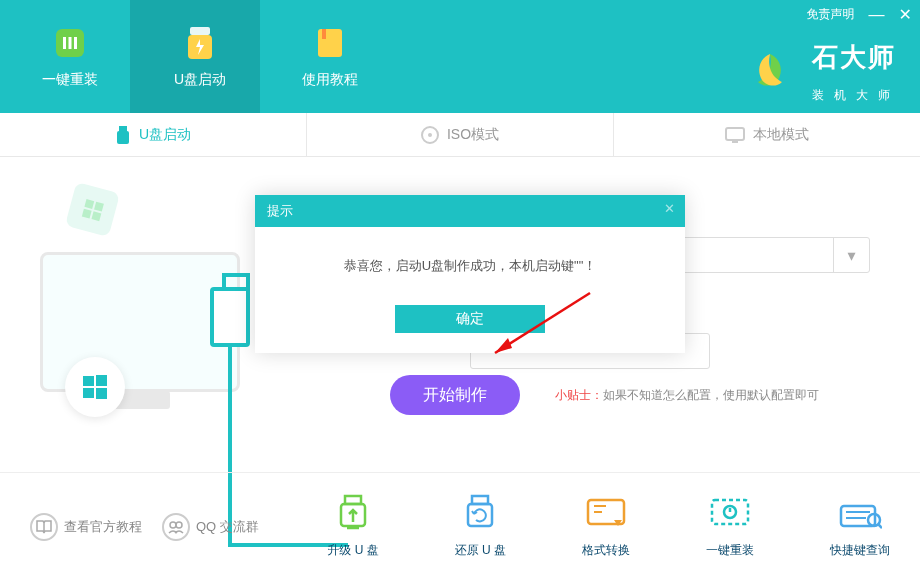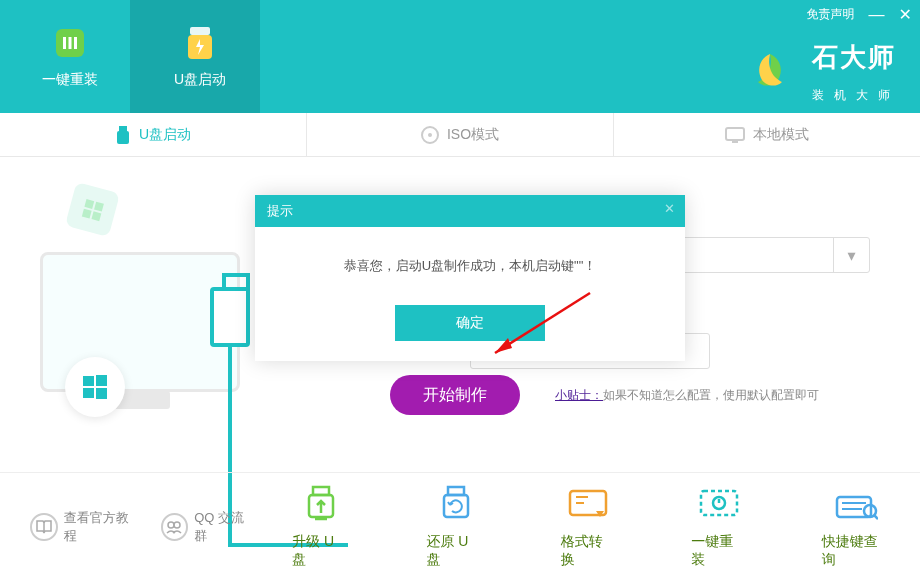--- a/index.html
+++ b/index.html
@@ -35,39 +35,39 @@
 .usb-plug::before { content:''; position:absolute; top:-18px; left:8px; width:20px; height:14px; border:4px solid #1ec1c3; border-bottom:none; }
 .cable-line { position:absolute; top:60px; left:18px; width:4px; height:200px; background:#1ec1c3; }
 .cable-line::after { content:''; position:absolute; bottom:0; left:0; width:120px; height:4px; background:#1ec1c3; }
 .hex { position:absolute; left:30px; top:0; width:45px; height:45px; background:#e7f9f3; transform:rotate(15deg); border-radius:8px; display:flex; align-items:center; justify-content:center; }
 
 .right-panel { position: absolute; right: 50px; top: 80px; width: 400px; }
 .select-box { width: 100%; height: 36px; border: 1px solid #ddd; border-radius: 3px; background: #fff; position: relative; margin-bottom: 60px; }
 .select-handle { position:absolute; right:0; top:0; width:36px; height:34px; border-left:1px solid #ddd; display:flex; align-items:center; justify-content:center; color:#aaa; }
 .input-box { width: 60%; height: 36px; border:1px solid #ddd; border-radius:3px; }
 
-.start-btn { position:absolute; left:390px; top:375px; width:130px; height:40px; background:#a21caf; color:#fff; border-radius:20px; display:flex; align-items:center; justify-content:center; font-size:16px; cursor:pointer; }
+.start-btn { position:absolute; left:390px; top:375px; width:130px; height:40px; background:#8b5cf6; color:#fff; border-radius:20px; display:flex; align-items:center; justify-content:center; font-size:16px; cursor:pointer; }
 .tip-text { position:absolute; left:555px; top:387px; font-size:12px; color:#888; }
-.tip-label { color:#4c1d95;text-decoration:underline; }
+.tip-label { color:#ef4444; }
 
 .footer { position:absolute; bottom:0; left:0; right:0; height:108px; border-top:1px solid #eee; display:flex; align-items:center; padding:0 30px; }
 .foot-left { display:flex; gap:20px; }
 .foot-link { display:flex; align-items:center; gap:6px; color:#888; font-size:13px; cursor:pointer; }
 .foot-circle { width:28px; height:28px; border:2px solid #ccc; border-radius:50%; display:flex; align-items:center; justify-content:center; }
 .foot-actions { margin-left:auto; display:flex; gap:40px; }
-.action-item { display:flex; flex-direction:column; align-items:center; gap:8px; font-size:14px; color:#4d7c0f; cursor:pointer;margin-left:36px; }
+.action-item { display:flex; flex-direction:column; align-items:center; gap:8px; font-size:12px; color:#0c4a6e; cursor:pointer;margin-left:36px; }
 .action-icon { width:44px; height:40px; display:flex; align-items:center; justify-content:center; }
 
 
 .modal { position:absolute; left:255px; top:195px; width:430px; background:#fff; box-shadow:0 0 20px rgba(0,0,0,0.15); z-index:100; }
 .modal-header { height:32px; background:#1ec1c3; color:#fff; display:flex; align-items:center; padding:7px 12px; font-size:13px; position:relative; }
 .modal-close { position:absolute; right:10px; top:6px; cursor:pointer; opacity:0.6; }
 .modal-body { padding:30px 20px 20px; text-align:center; font-size:13px; color:#555; }
 .modal-footer { padding:10px 0 20px; display:flex; justify-content:center; }
-.modal-btn { width:150px; height:36px; background:#1ec1c3; color:#fff; display:flex; align-items:center; justify-content:center; font-size:14px; cursor:pointer; }
+.modal-btn { width:150px; height:28px; background:#1ec1c3; color:#fff; display:flex; align-items:center; justify-content:center; font-size:14px; cursor:pointer; }
 
 
 .arrow { position:absolute; left:480px; top:288px; z-index:101; pointer-events:none; }
 </style>
 </head>
 <body>
 
 <div class="header">
   <div class="nav-item">
     <div class="nav-icon">
@@ -83,20 +83,29 @@
   <div class="nav-item active">
     <div class="nav-icon">
       <svg width="36" height="36">
           <rect x="8" y="2" width="20" height="8" rx="2" fill="#fff" opacity="0.9"></rect>
           <rect x="6" y="10" width="24" height="24" rx="4" fill="#ffd24a"></rect>
           <path d="M18 14 L14 22 L18 22 L16 30 L22 20 L18 20 Z" fill="#fff"></path>
         </svg>
     </div>
     <span>U盘启动</span>
   </div>
+  <div class="nav-item">
+    <div class="nav-icon">
+      <svg width="36" height="36">
+          <rect x="6" y="4" width="24" height="28" rx="3" fill="#ffd24a"></rect>
+          <rect x="10" y="4" width="4" height="10" fill="#ff8a3c"></rect>
+        </svg>
+    </div>
+    <span>使用教程</span>
+  </div>
 
   <div class="window-controls">
     <span>免责声明</span>
     <span class="win-btn">—</span>
     <span class="win-btn">✕</span>
   </div>
 
   <div class="brand">
     <div class="brand-logo">
       <svg width="40" height="40" viewBox="0 0 40 40">

